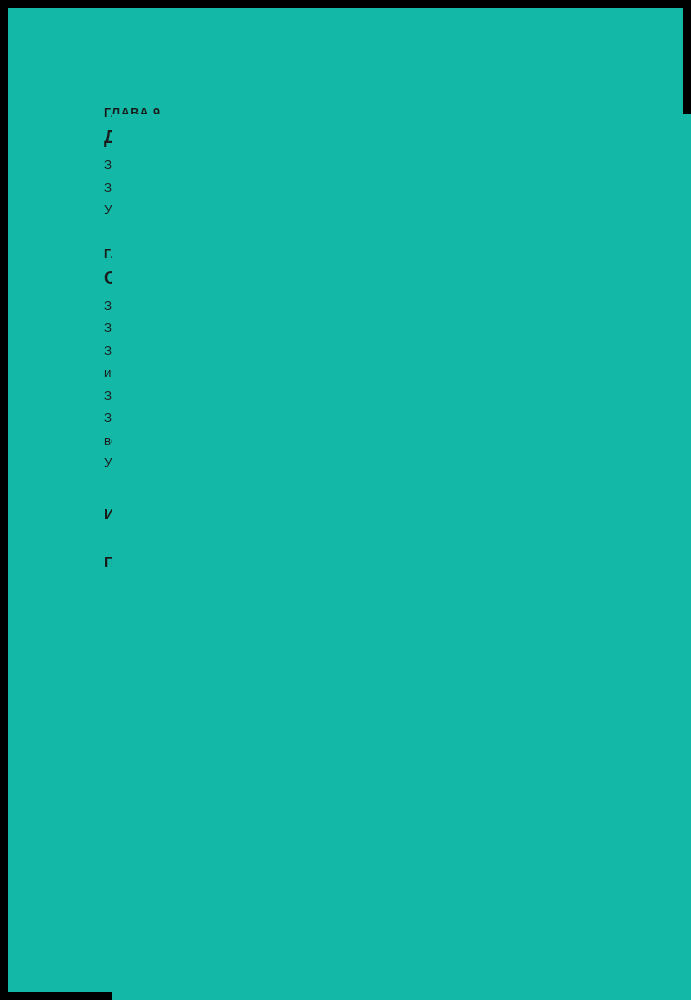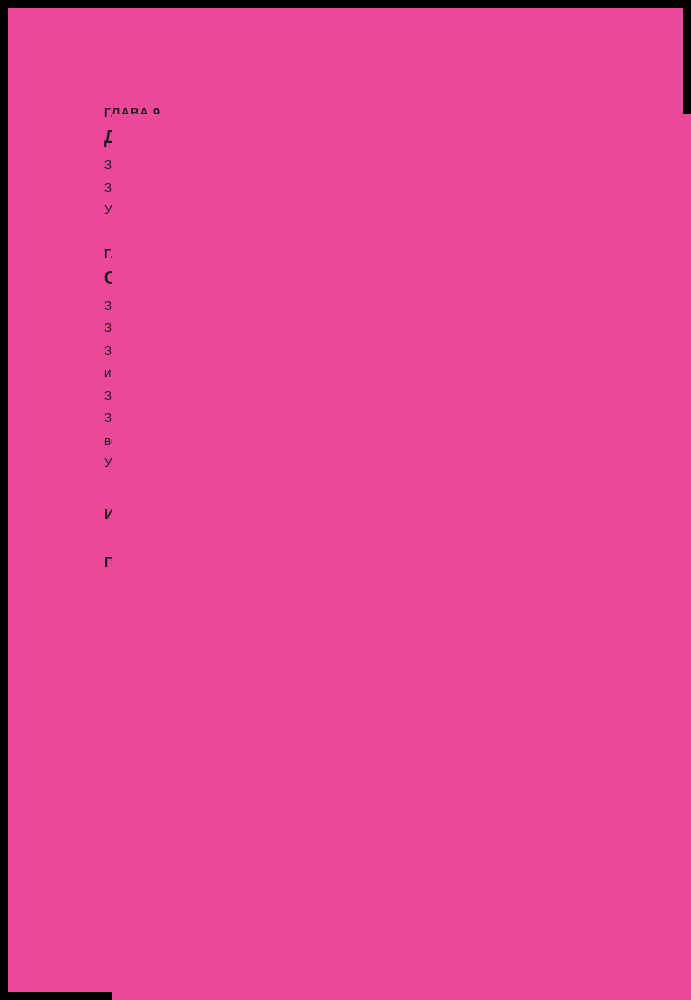--- a/index.html
+++ b/index.html
@@ -12,21 +12,21 @@
     height: 1000px;
     font-family: "Liberation Sans", sans-serif;
     overflow: hidden;
   }
   .page {
     position: absolute;
     left: 8px;
     top: 8px;
     width: 675px;
     height: 984px;
-    background: #ec4899;
+    background: #14b8a6;
   }
   .toc {
     position: absolute;
     left: 96px;
     top: 98px;
     width: 496px;
   }
 
   .chapter-block {
     margin-bottom: 0;

